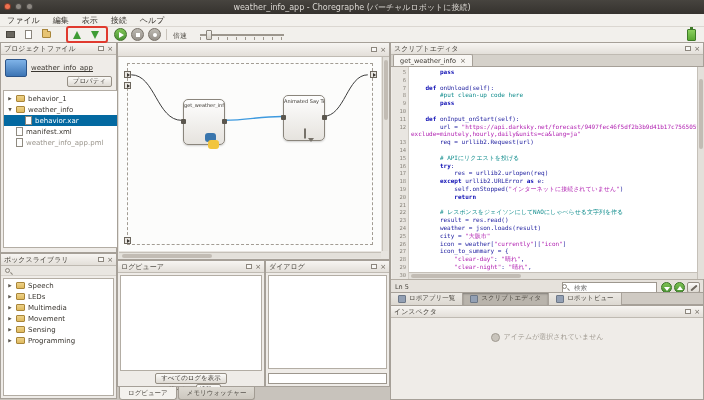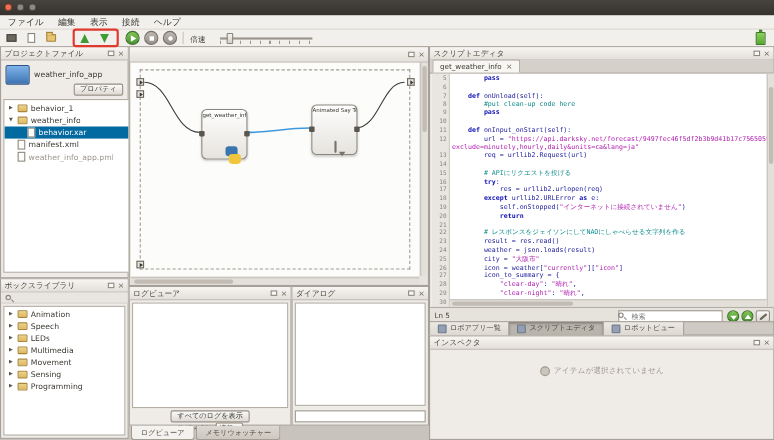--- a/index.html
+++ b/index.html
@@ -51,21 +51,21 @@
 .tree-row{height:11px;display:flex;align-items:center;gap:3px;font-size:7px;white-space:nowrap;}
 .tree-row.selected{background:#0369a1;color:#fff;}
 .tree-row.muted .tree-label{color:#9a958c;}
 .expander{width:6px;font-size:4.5px;color:#5a564e;text-align:center;flex:none;}
 .folder-icon{flex:none;width:9px;height:7px;background:linear-gradient(#edd289,#dfb95e);border:1px solid #a8853a;border-radius:1px;}
 .file-icon{flex:none;width:7px;height:9px;background:#fdfdfc;border:1px solid #8f8a80;}
 .tree-label{overflow:hidden;}
 
 
 .project-panel{left:0;top:42px;width:117px;height:211px;}
-.project-info{display:flex;align-items:center;gap:4px;padding:4px 4px 0 4px;}
+.project-info{display:flex;align-items:center;gap:4px;padding:4px 4px 0 4px;text-decoration:underline;}
 .project-icon{width:22px;height:18px;background:linear-gradient(#7fb3e8,#3c74b4);border:1px solid #2c5488;border-radius:2px;flex:none;}
 .project-name{font-size:7px;}
 .small-btn{font-size:6.5px;height:11px;padding:0 5px;background:linear-gradient(#fbfaf8,#dedad3);border:1px solid #968f85;border-radius:2px;color:#3a3630;font-family:inherit;}
 .props-btn{position:absolute;right:4px;top:33px;}
 .project-tree{left:2px;top:47px;width:115px;height:158px;padding-top:2px;}
 
 
 .box-panel{left:0;top:253px;width:117px;height:146px;}
 .lib-bar{height:10px;background:#e9e6e1;border-bottom:1px solid #d5d1ca;position:relative;}
 .mag{position:absolute;left:4px;top:2px;width:5px;height:5px;border:1px solid #8a857c;border-radius:50%;}
@@ -152,20 +152,21 @@
 </style>
 </head>
 <body>
 
 <div class="titlebar">
   <div class="tb-circles">
     <span class="tb-c tb-close"></span>
     <span class="tb-c tb-min"></span>
     <span class="tb-c tb-max"></span>
   </div>
+  <span>weather_info_app - Choregraphe (バーチャルロボットに接続)</span>
 </div>
 
 <div class="menubar" id="menu-items">
     <span class="menu-item">ファイル</span>
     <span class="menu-item">編集</span>
     <span class="menu-item">表示</span>
     <span class="menu-item">接続</span>
     <span class="menu-item">ヘルプ</span>
   </div>
 
@@ -252,25 +253,20 @@
     <span class="panel-title">ボックスライブラリ</span>
     <span class="panel-icons">
       <span class="pi-undock"></span>
       <span class="pi-close">×</span>
     </span>
   </div>
   <div class="lib-bar">
     <span class="mag"></span>
   </div>
   <div class="tree box-tree" id="box-tree">
-      <div class="tree-row" style="padding-left: 3px;">
-        <span class="expander">▶</span>
-        <span class="folder-icon"></span>
-        <span class="tree-label">Animation</span>
-      </div>
       <div class="tree-row" style="padding-left: 3px;">
         <span class="expander">▶</span>
         <span class="folder-icon"></span>
         <span class="tree-label">Speech</span>
       </div>
       <div class="tree-row" style="padding-left: 3px;">
         <span class="expander">▶</span>
         <span class="folder-icon"></span>
         <span class="tree-label">LEDs</span>
       </div>

